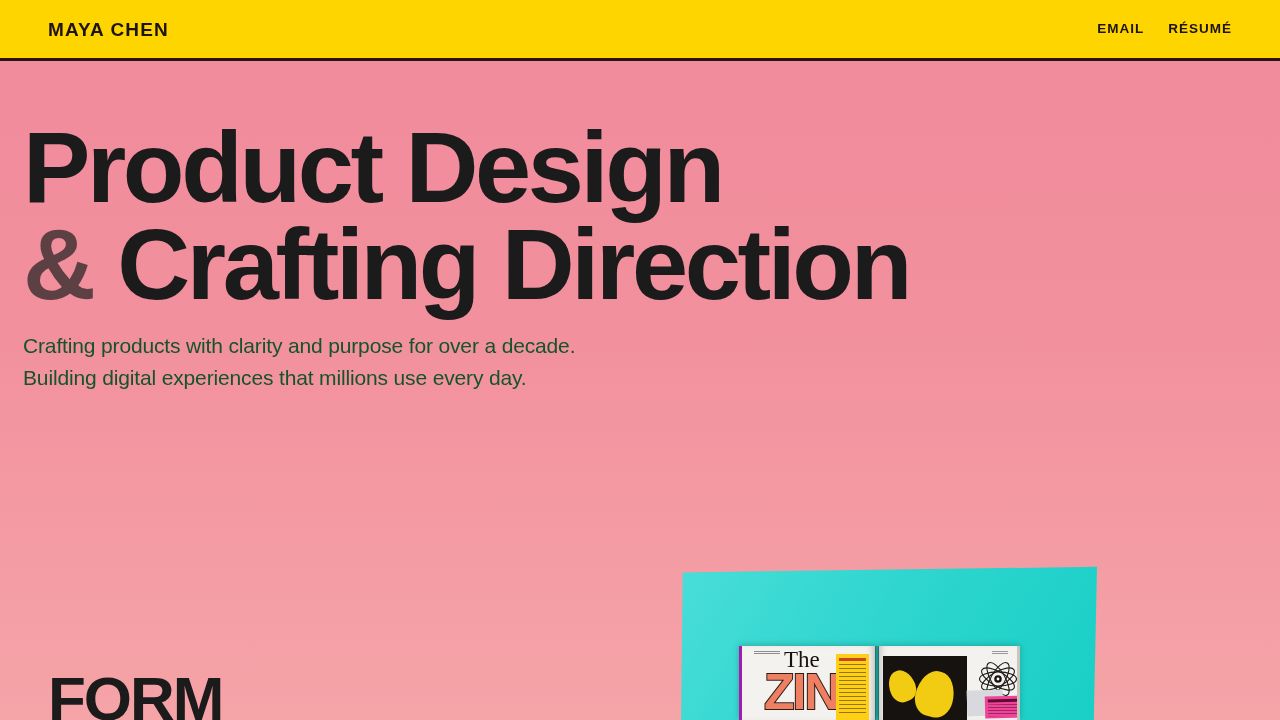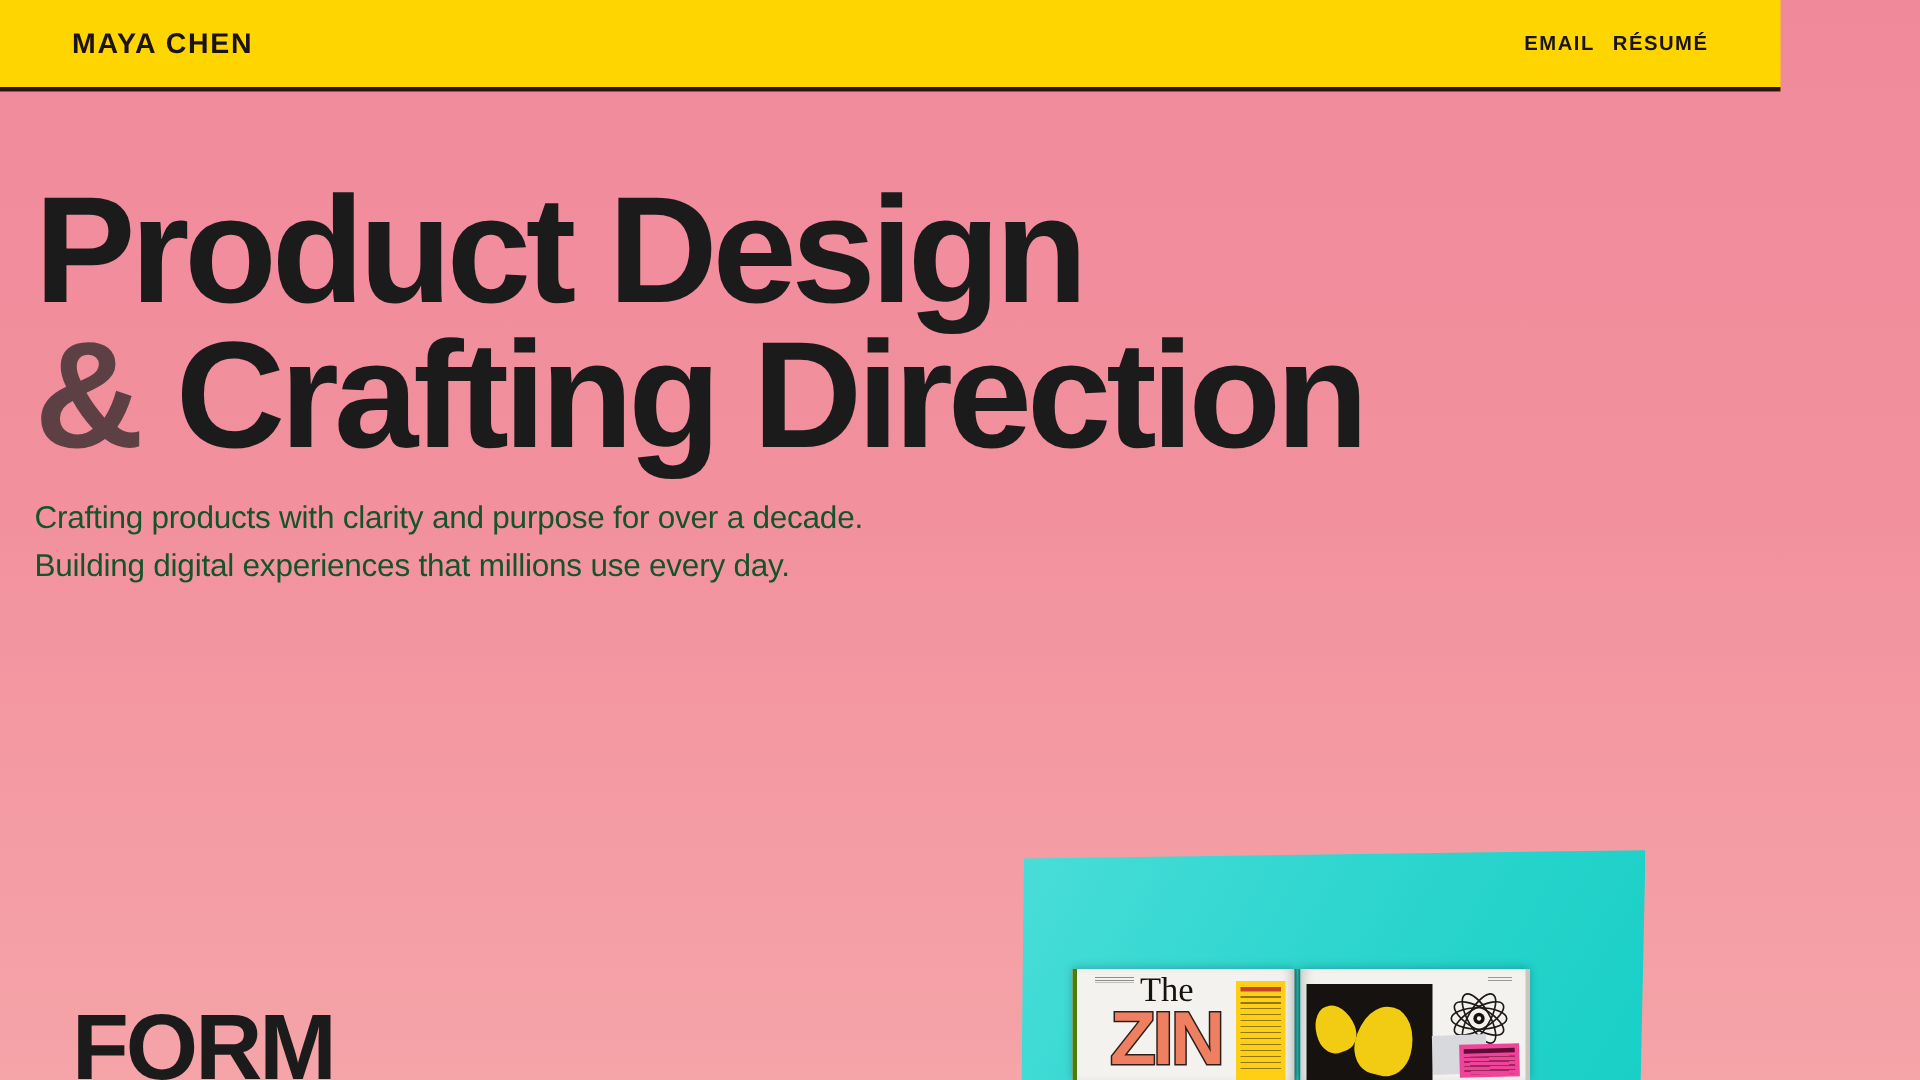--- a/index.html
+++ b/index.html
@@ -14,21 +14,21 @@
   body {
     font-family: "Liberation Sans", sans-serif;
     background: linear-gradient(to bottom, #f08a9b 0%, #f2909d 45%, #f5a4a8 100%);
     position: relative;
   }
 
   
   .site-header {
     position: absolute;
     top: 0; left: 0;
-    width: 1187px;
+    width: 1280px;
     height: 61px;
     background: #ffd500;
     border-bottom: 3px solid #2a1410;
     display: flex;
     align-items: center;
     justify-content: space-between;
     padding: 0 48px 0 48px;
     z-index: 30;
   }
 
@@ -37,21 +37,21 @@
     font-weight: bold;
     letter-spacing: 1.1px;
     color: #1c1414;
     line-height: 1;
     white-space: nowrap;
   }
 
   .nav {
     display: flex;
     align-items: center;
-    gap: 12px;
+    gap: 24px;
   }
 
   .nav-link {
     font-size: 13.5px;
     font-weight: bold;
     letter-spacing: 1.0px;
     color: #1c1414;
     text-decoration: none;
     white-space: nowrap;
     line-height: 1;
@@ -139,22 +139,23 @@
   }
 
   .mag-page {
     position: relative;
     background: #f4f2ee;
     overflow: hidden;
   }
 
   .mag-page.left {
     width: 150px;
-    border-left: 3px solid #4d7c0f;
+    border-left: 3px solid #a21caf;
     box-shadow: inset -6px 0 9px -6px rgba(0,0,0,0.35);
+    margin-left: 24px;
   }
 
   .mag-page.right {
     width: 155px;
     border-right: 3px solid #c9c5bf;
     box-shadow: inset 6px 0 9px -6px rgba(0,0,0,0.3);
   }
 
   
   .mag-micro-head {

